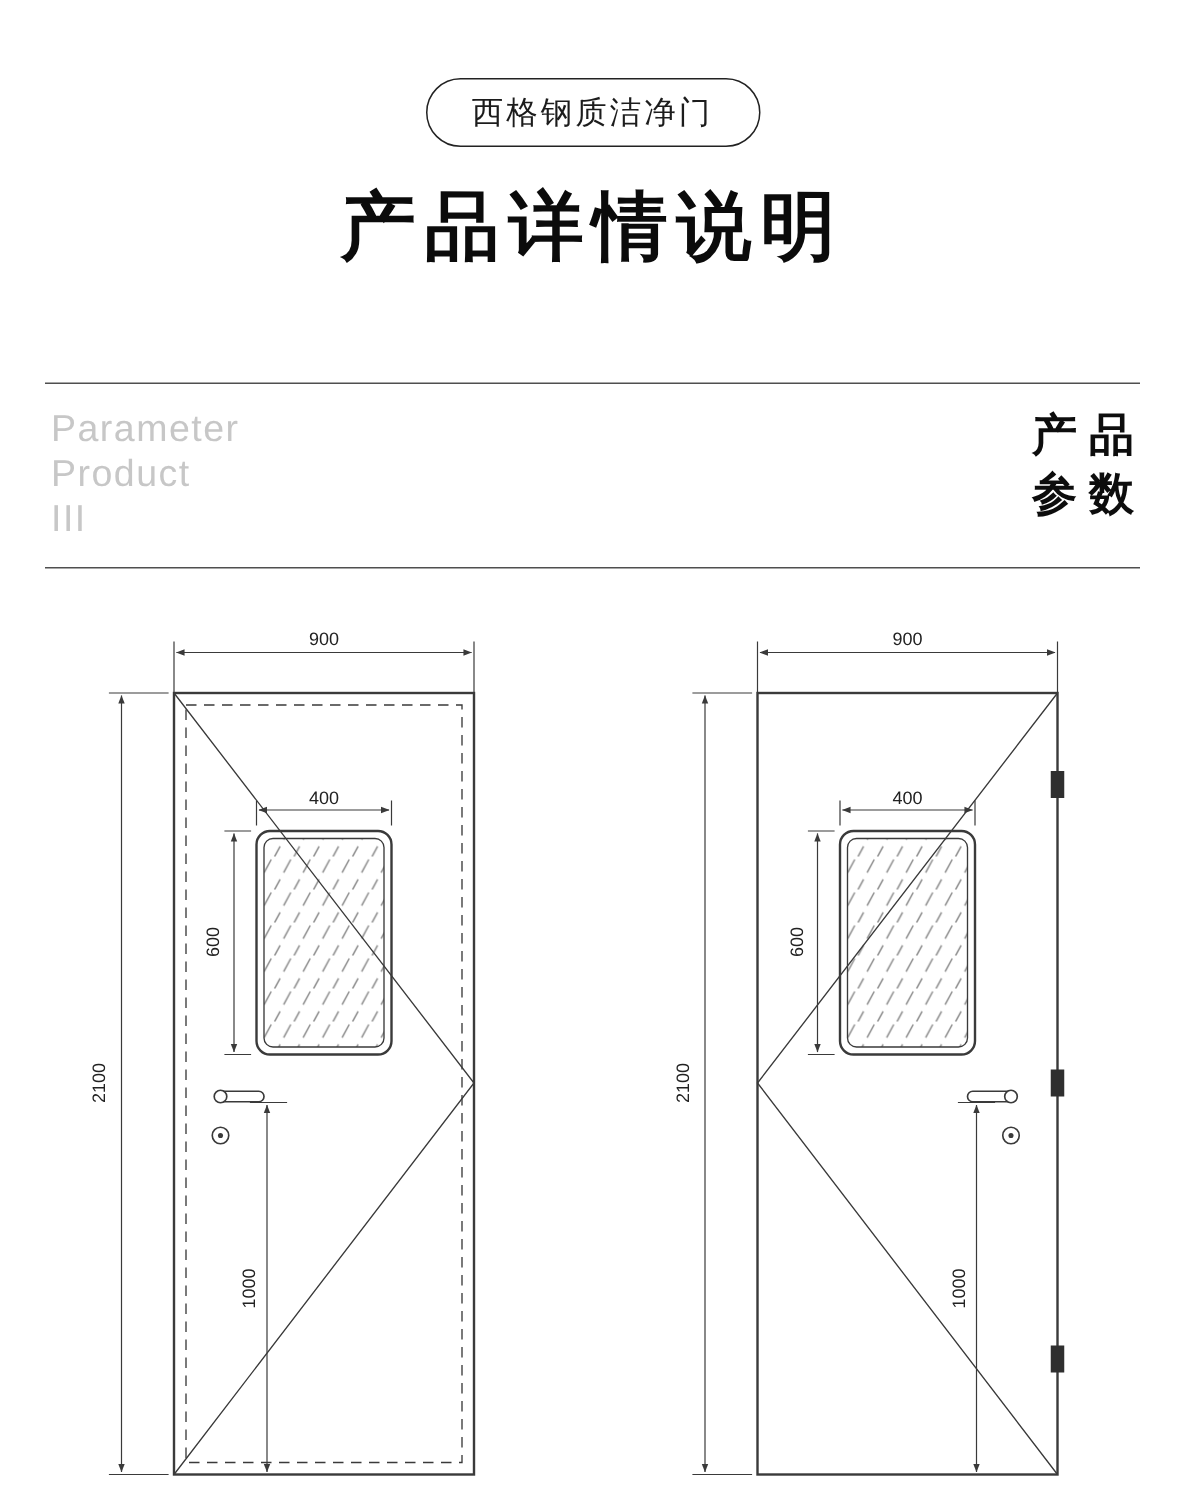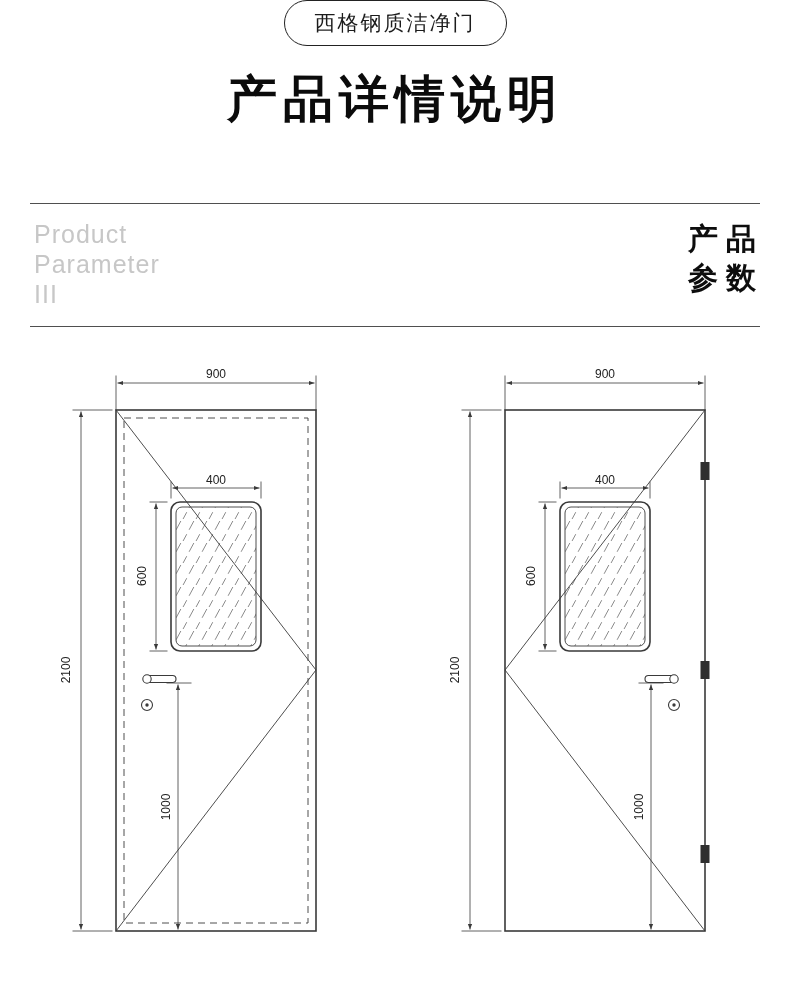--- a/index.html
+++ b/index.html
@@ -1,21 +1,21 @@
 <!DOCTYPE html>
 <html><head>
 <meta charset="utf-8">
 <style>
   html,body{margin:0;padding:0}
   body{
     width:790px;height:1003px;background:#ffffff;
     font-family:"Liberation Sans",sans-serif;color:#111;
     overflow:hidden;position:relative;
   }
-  .header{text-align:center}
+  .header{padding-top:52px;text-align:center}
   .badge{
     display:inline-block;border:1.5px solid #222;border-radius:28px;
     padding:8px 30px;font-size:21px;letter-spacing:2px;color:#1c1c1c;background:#fff;
   }
   .title{
     margin-top:20px;font-size:50px;font-weight:bold;letter-spacing:6px;color:#0b0b0b;
   }
   .param{
     margin:70px 30px 0;border-top:1px solid #4f4f4f;border-bottom:1px solid #4f4f4f;
     padding:15px 4px 17px;display:flex;justify-content:space-between;align-items:flex-start;
@@ -33,22 +33,22 @@
 
 <div class="header">
   <div class="badge">
     <span>西格钢质洁净门</span>
   </div>
   <div class="title">产品详情说明</div>
 </div>
 
 <div class="param">
   <div class="param-en">
+    <div>Parameter</div>
     <div>Product</div>
-    <div>Parameter</div>
     <div>III</div>
   </div>
   <div class="param-zh">
     <div>产品</div>
     <div>参数</div>
   </div>
 </div>
 
 <div class="drawings">
 

